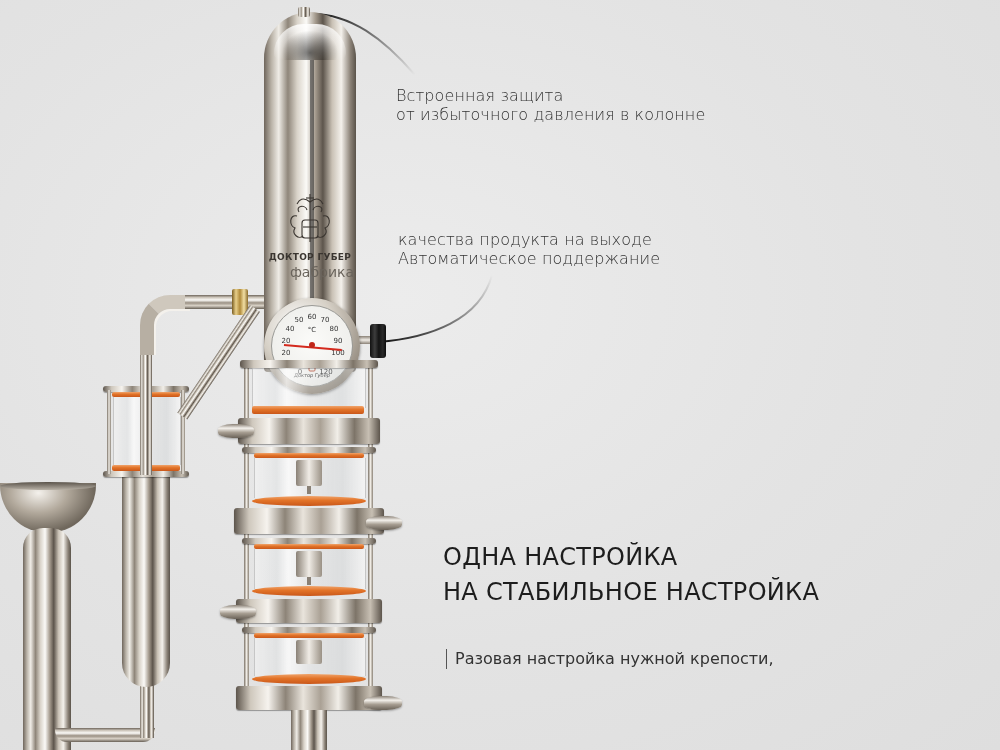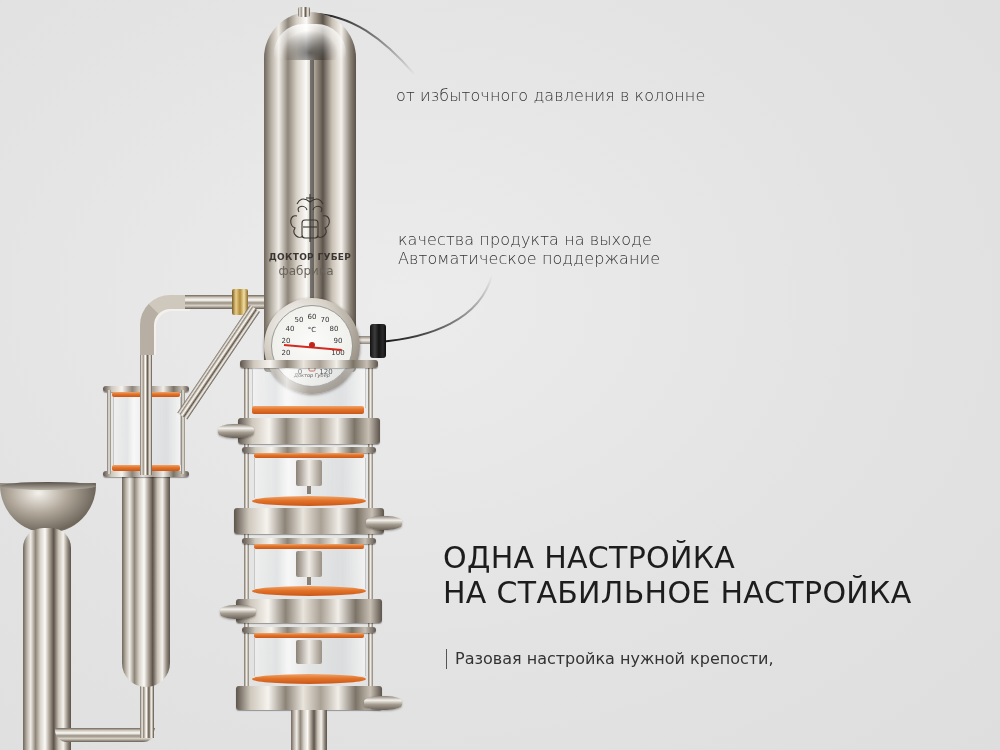--- a/index.html
+++ b/index.html
@@ -65,21 +65,21 @@
       background: linear-gradient(90deg, #111 0%, #3d3d3d 30%, #141414 55%, #2a2a2a 80%, #0c0c0c 100%);
       border-radius: 3px;
     }
 
     
     .callout {
       font-size: 16px; line-height: 19px; color: #333;
       font-family: "DejaVu Sans", sans-serif; font-weight: 300; letter-spacing: .1px;
     }
     .headline {
-      font-family: "DejaVu Sans", sans-serif; font-size: 30px; line-height: 35px;
+      font-family: "DejaVu Sans", sans-serif; font-size: 24px; line-height: 35px;
       color: #1d1d1d; font-weight: normal; letter-spacing: .3px;
     }
     .sub {
       font-family: "DejaVu Sans", sans-serif; font-size: 16px; line-height: 20px; color: #333;
       border-left: 1.5px solid #555; padding-left: 8px;
     }
     .logo-text { font-family: "DejaVu Sans", sans-serif; color: #3a3530; text-align: center; }
   </style>
 </head>
 <body>
@@ -141,21 +141,21 @@
       <path d="M21 6 L29 6"></path>
       <path d="M25 10 C18 4, 14 8, 12 12 M25 10 C32 4, 36 8, 38 12"></path>
       <path d="M12 24 C4 22, 4 34, 10 36 C6 42, 14 48, 18 44"></path>
       <path d="M38 24 C46 22, 46 34, 40 36 C44 42, 36 48, 32 44"></path>
       <path d="M14 20 C10 14, 20 12, 22 18 M36 20 C40 14, 30 12, 28 18"></path>
       <rect x="17" y="28" width="16" height="18" rx="3"></rect>
       <path d="M18 35 L32 35"></path>
     </g>
   </svg>
   <div class="abs logo-text" style="left:264px;top:252px;width:92px;font-size:9px;font-weight:bold;letter-spacing:.3px;">ДОКТОР ГУБЕР</div>
-  <div class="abs logo-text" style="left:248px;top:264px;width:116px;font-size:12px;color:#6a645c;">фабрика</div>
+  <div class="abs logo-text" style="left:264px;top:264px;width:116px;font-size:14px;color:#6a645c;">фабрика</div>
 
   <div class="abs" style="left:355px;top:336px;width:18px;height:8px;background:linear-gradient(180deg,#8a8176,#f0ece6,#8a8176);"></div>
   <div class="abs knob" style="left:370px;top:324px;width:16px;height:34px;"></div>
   <div class="abs gauge-bezel" style="left:264px;top:298px;width:96px;height:96px;">
     <div class="abs gauge-face" style="left:7px;top:7px;width:80px;height:80px;">
       <span class="gauge-num" style="left:40px;top:24px;font-size:7px;">°C</span>
       <span class="gauge-num" style="left:28px;top:66px;">0</span>
       <span class="gauge-num" style="left:20px;top:58px;">10</span>
       <span class="gauge-num" style="left:14px;top:47px;">20</span>
       <span class="gauge-num" style="left:14px;top:35px;">20</span>
@@ -214,20 +214,21 @@
   <div class="abs glass" style="left:254px;top:638px;width:110px;height:38px;"></div>
   <div class="abs needle-rod" style="left:296px;top:640px;width:26px;height:24px;"></div>
   <div class="abs gasket" style="left:252px;top:674px;width:114px;height:10px;border-radius:50%;"></div>
   <div class="abs ring" style="left:236px;top:686px;width:146px;height:24px;"></div>
   <div class="abs clamp" style="left:364px;top:696px;width:38px;height:14px;"></div>
 
   <div class="abs steel-v" style="left:291px;top:710px;width:36px;height:40px;"></div>
 </div>
 
 <div class="abs callout" style="left:396px;top:86px;">
+  <div>Встроенная защита</div>
   <div>от избыточного давления в колонне</div>
 </div>
 
 <div class="abs callout" style="left:398px;top:230px;">
   <div>качества продукта на выходе</div>
   <div>Автоматическое поддержание</div>
 </div>
 
 <div class="abs headline" style="left:443px;top:540px;">
   <div>ОДНА НАСТРОЙКА</div>

